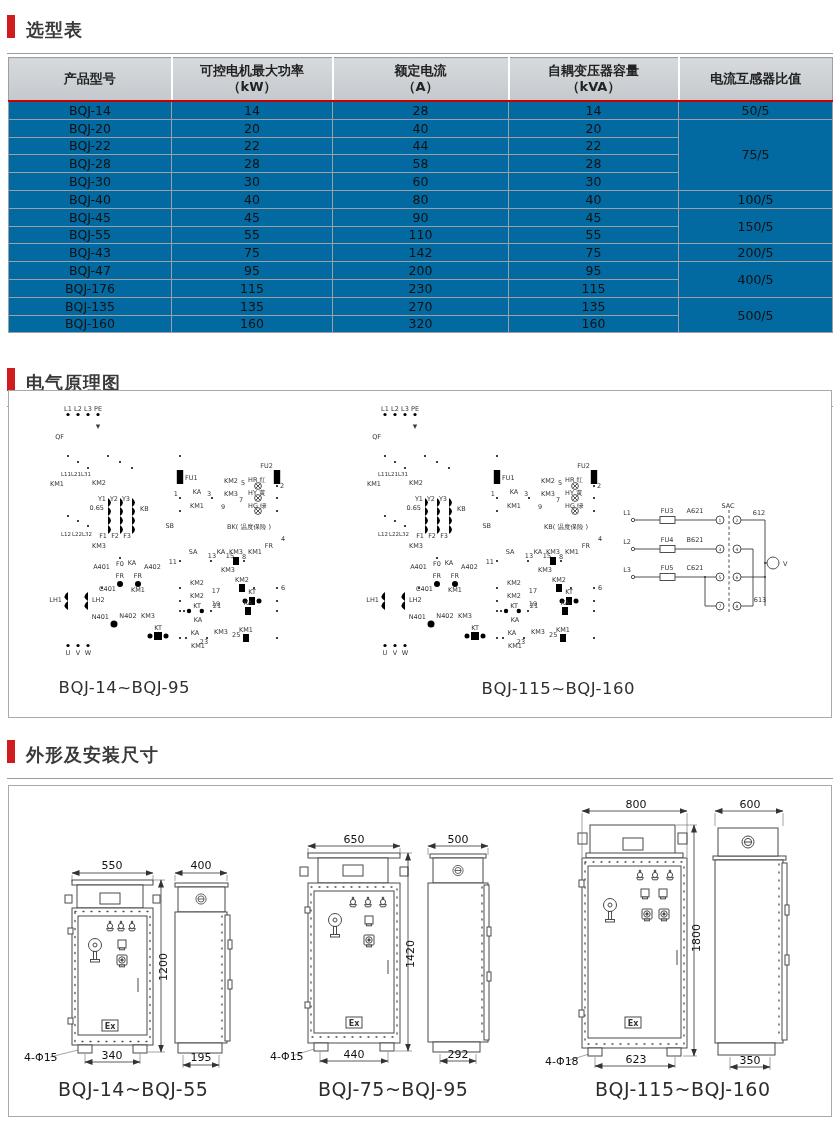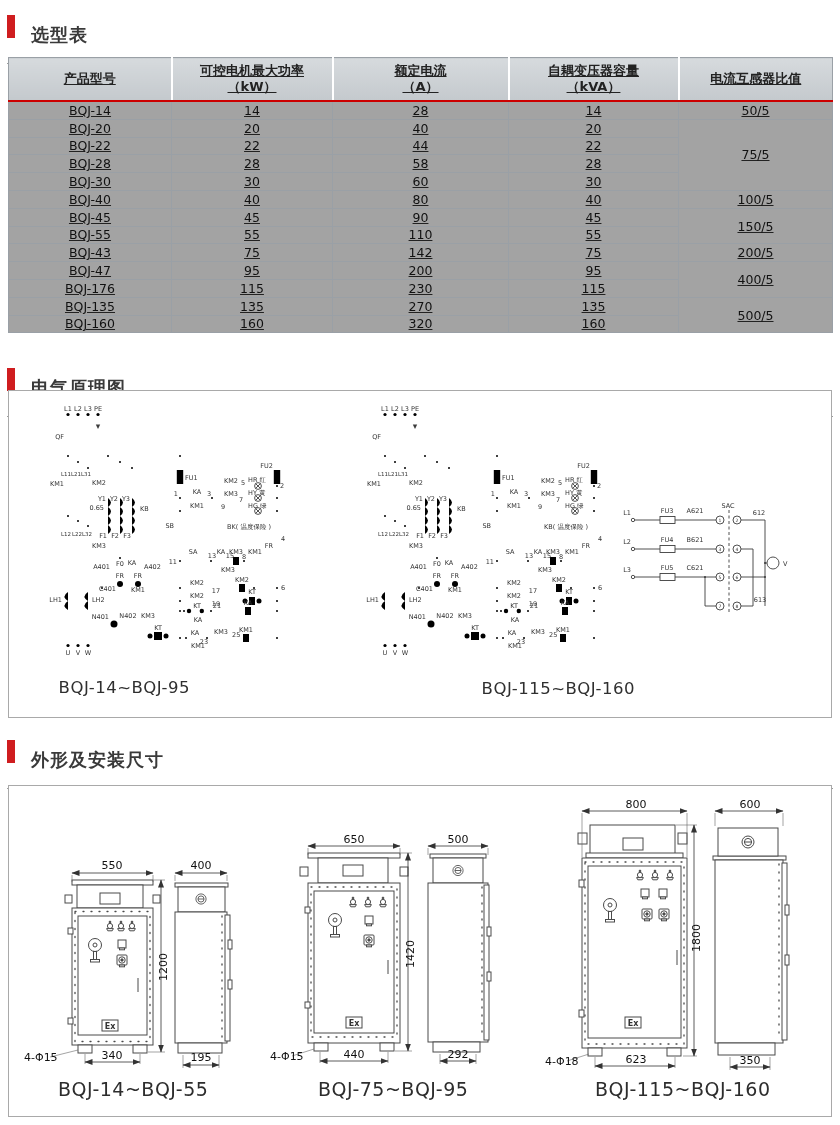--- a/index.html
+++ b/index.html
@@ -2,29 +2,29 @@
 <html><head>
 <meta charset="utf-8">
 <style>
   html,body{margin:0;padding:0;background:#fff;}
   .page{position:relative;width:840px;height:1125px;background:#fff;overflow:hidden;
         font-family:"DejaVu Sans","Liberation Sans",sans-serif;color:#222;}
   .abs{position:absolute;}
   
   .sec-head{position:absolute;left:7px;width:826px;border-bottom:1px solid #9b9b9b;padding-bottom:7px;}
   .sec-head .red-bar{position:absolute;left:0;top:1px;width:8px;height:23px;background:#cf1d1f;}
-  .sec-head h2{margin:9px;padding-left:15px;font-size:18px;line-height:24px;font-weight:bold;color:#3a3a3a;letter-spacing:1px;}
+  .sec-head h2{margin:4px;padding-left:15px;font-size:18px;line-height:24px;font-weight:bold;color:#3a3a3a;letter-spacing:1px;}
   
   .sel-table{position:absolute;top:57px;left:8px;width:824px;border-collapse:collapse;table-layout:fixed;}
   .sel-table th{background:linear-gradient(#d6dadd,#c4c9cd);font-size:13px;font-weight:bold;color:#222;
       height:42px;border-right:2px solid #fff;border-bottom:2px solid #cc0000;padding:0;line-height:1.25;}
   .sel-table th:last-child{border-right:none;}
   .sel-table td{height:16.8px;text-align:center;font-size:12.5px;color:#111;
-      border:1px solid #9aa0a6;padding:0;background:#a3a3a3;}
-  .sel-table{border:1px solid #9aa0a6;text-decoration:underline;}
+      border:1px solid #9aa0a6;padding:0;background:#0369a1;}
+  .sel-table{border:1px solid #9aa0a6;}
   
   .panel{position:absolute;left:8px;width:822px;border:1px solid #a9a9a9;background:#fff;}
   #panel-schematic{top:390px;height:326px;}
   #panel-dims{top:785px;height:330px;}
   .sch-caption{position:absolute;font-size:16.5px;color:#2f2f2f;text-align:right;letter-spacing:.5px;}
   .cab-caption{position:absolute;font-size:19px;color:#2d2d2d;text-align:left;letter-spacing:.5px;}
   
   svg text{font-family:"DejaVu Sans","Liberation Sans",sans-serif;fill:#333;}
   .sch .wire{stroke:#3d3d3d;stroke-width:.9;fill:none;}
   .sch .box{stroke:#3d3d3d;stroke-width:.9;fill:#fff;}

